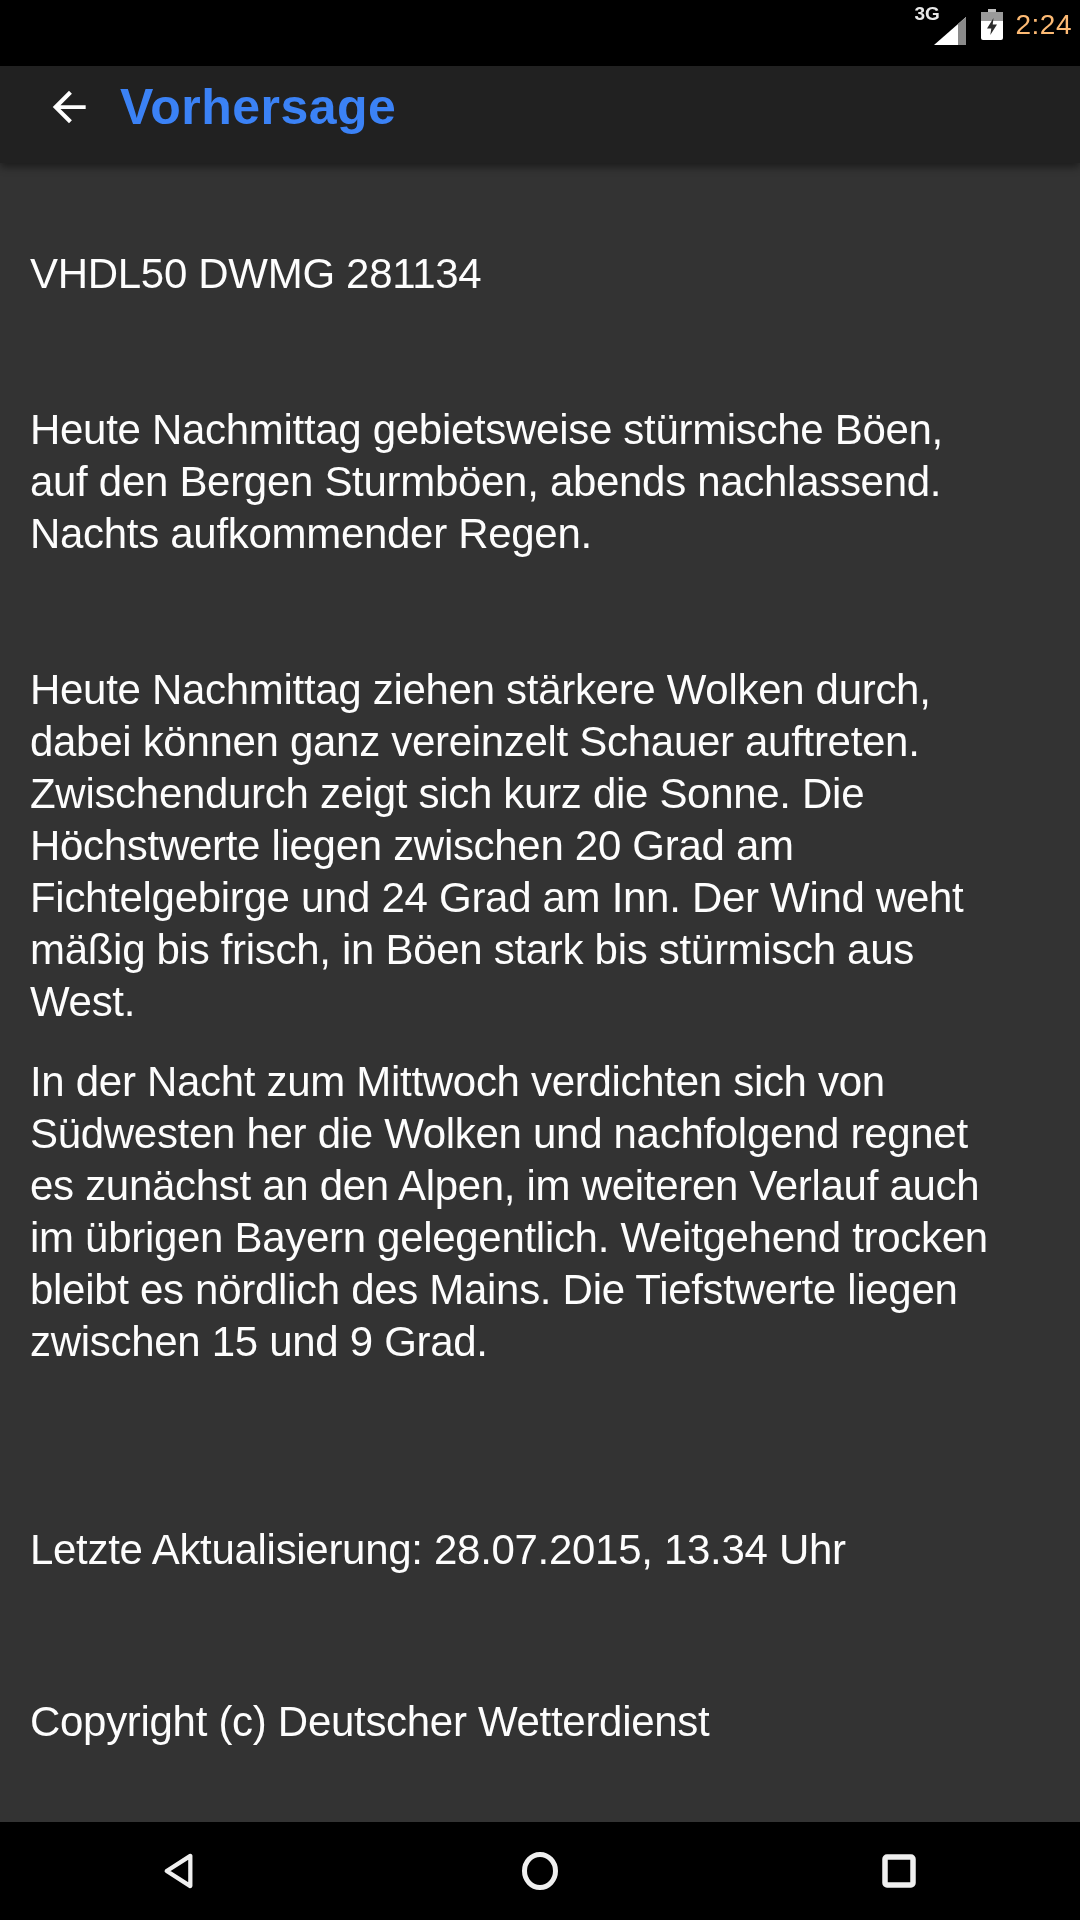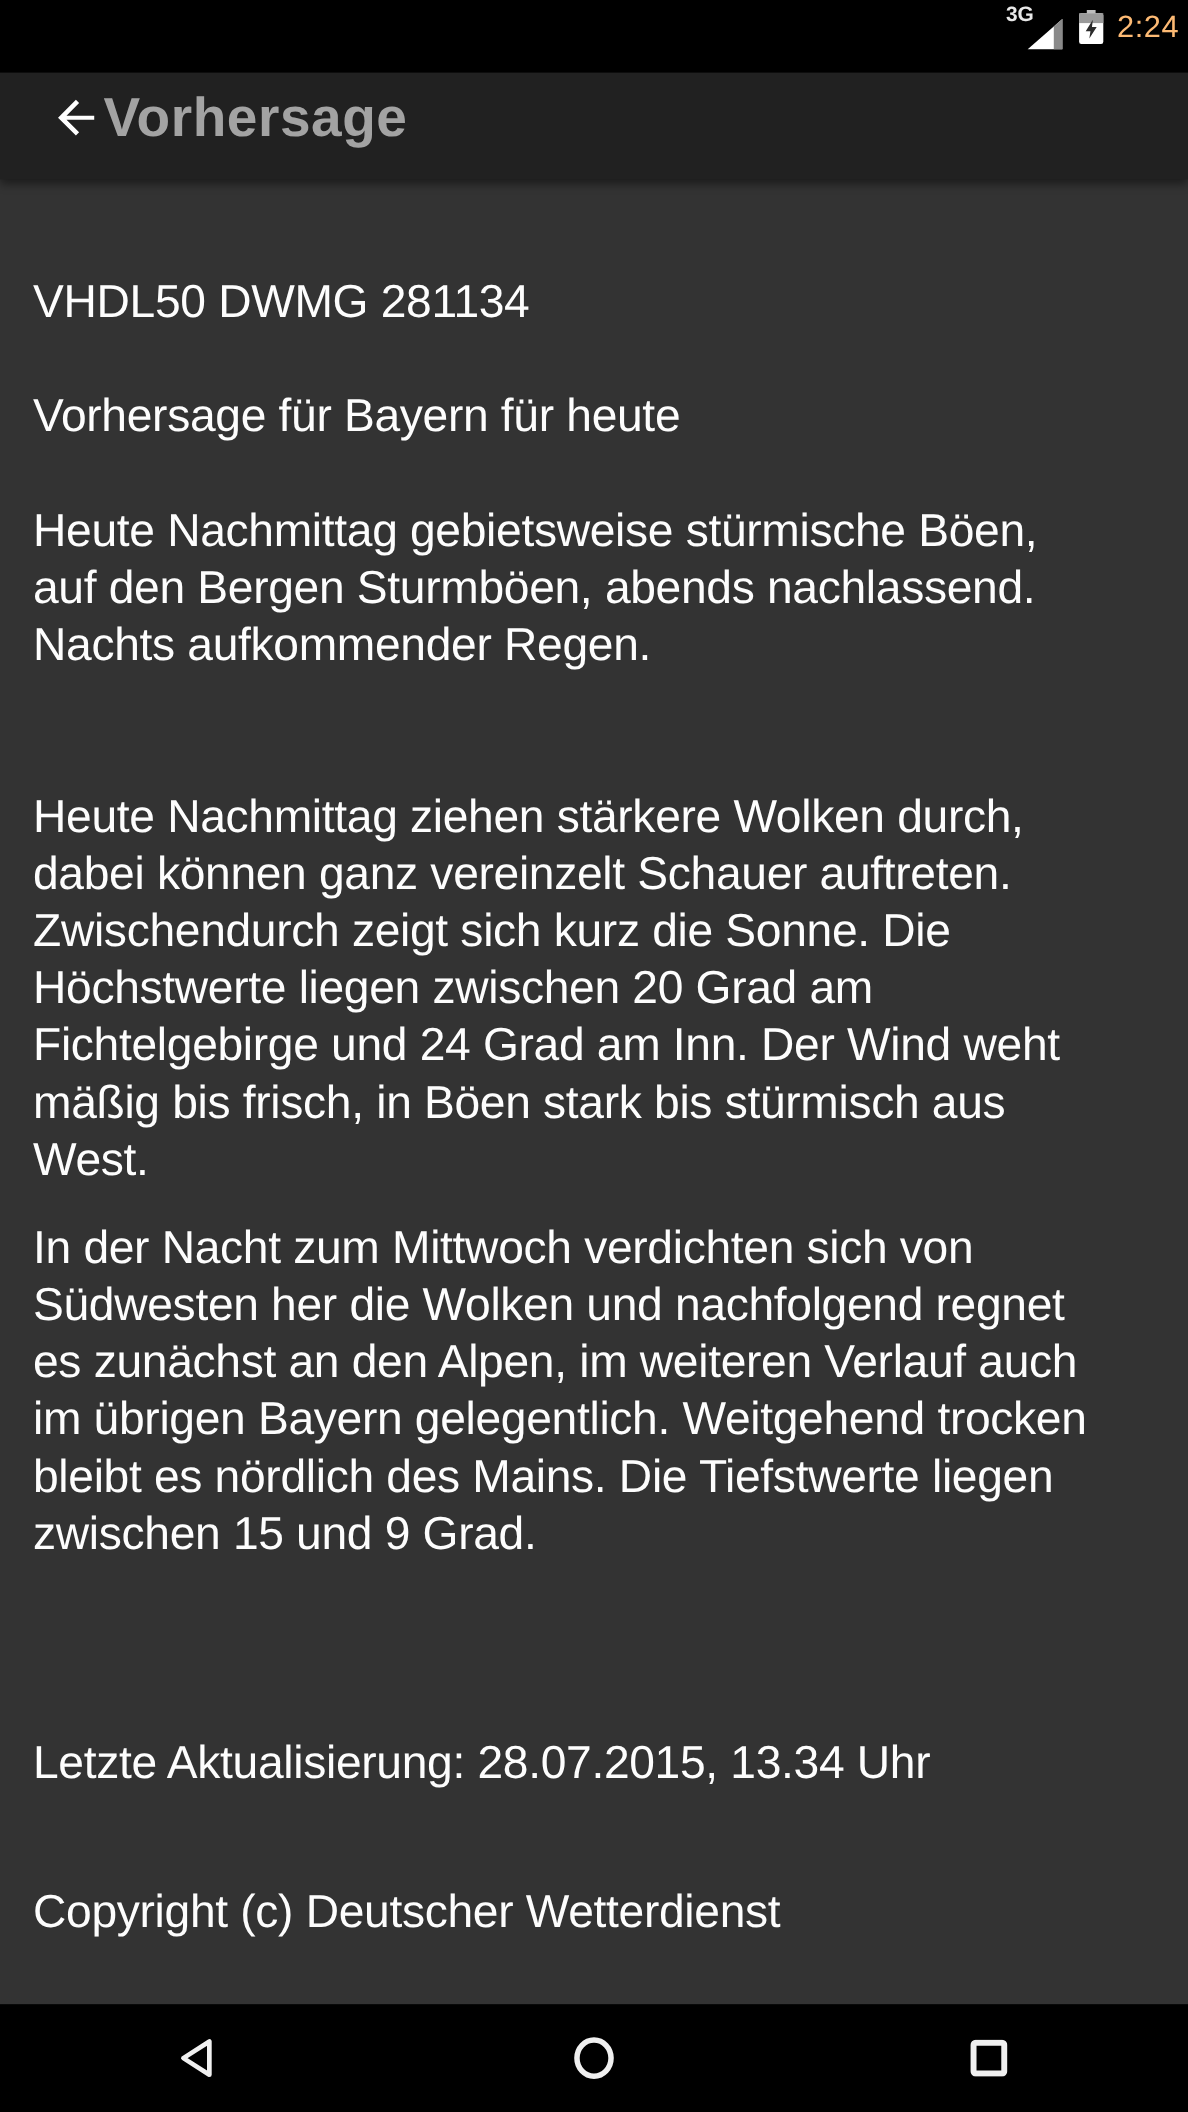--- a/index.html
+++ b/index.html
@@ -71,23 +71,24 @@
     box-shadow: 0 4px 8px rgba(0,0,0,0.45);
   }
   .back-button {
     width: 50px; height: 50px;
     margin-left: 44px;
     display: flex; align-items: center; justify-content: center;
     cursor: pointer;
     flex: 0 0 auto;
   }
   .app-title {
-    color: #a3a3a3;
+    color: #3b82f6;
     font-size: 50px;
     font-weight: bold;
+    margin-left: 26px;
     letter-spacing: 0.5px;
   }
 
   
   .content {
     position: absolute;
     top: 163px; left: 0;
     width: 1080px;
     height: 1659px;   
     background: #333333;
@@ -100,21 +101,21 @@
     font-size: 42px;
     line-height: 52px;
     letter-spacing: -0.3px;
     white-space: pre-line;
   }
   .blk-header   { margin: 0; }
   .blk-para1    { margin-top: 52px; }
   .blk-para2    { margin-top: 104px; }
   .blk-para3    { margin-top: 28px; }
   .blk-updated  { margin-top: 156px; }
-  .blk-copyright{ margin-top: 84px; }
+  .blk-copyright{ margin-top: 120px; }
 
   
   .nav-bar {
     position: absolute;
     bottom: 0; left: 0;
     width: 1080px; height: 98px;
     background: #000000;
     z-index: 30;
   }
   .nav-button {
@@ -159,21 +160,20 @@
       <svg width="50" height="50" viewBox="0 0 24 24">
         <path d="M20 11.1H7.9l5.5-5.5L12 4.2 4.2 12 12 19.8l1.4-1.4-5.5-5.5H20z" fill="#ffffff"></path>
       </svg>
     </div>
     <span class="app-title">Vorhersage</span>
   </div>
 
   <div class="content">
     <div class="report-text blk-header">
       <span>VHDL50 DWMG 281134</span><br>
-      <span>Vorhersage für Bayern für heute</span>
     </div>
     <div class="report-text blk-para1">Heute Nachmittag gebietsweise stürmische Böen,
 auf den Bergen Sturmböen, abends nachlassend.
 Nachts aufkommender Regen.</div>
     <div class="report-text blk-para2">Heute Nachmittag ziehen stärkere Wolken durch,
 dabei können ganz vereinzelt Schauer auftreten.
 Zwischendurch zeigt sich kurz die Sonne. Die
 Höchstwerte liegen zwischen 20 Grad am
 Fichtelgebirge und 24 Grad am Inn. Der Wind weht
 mäßig bis frisch, in Böen stark bis stürmisch aus

